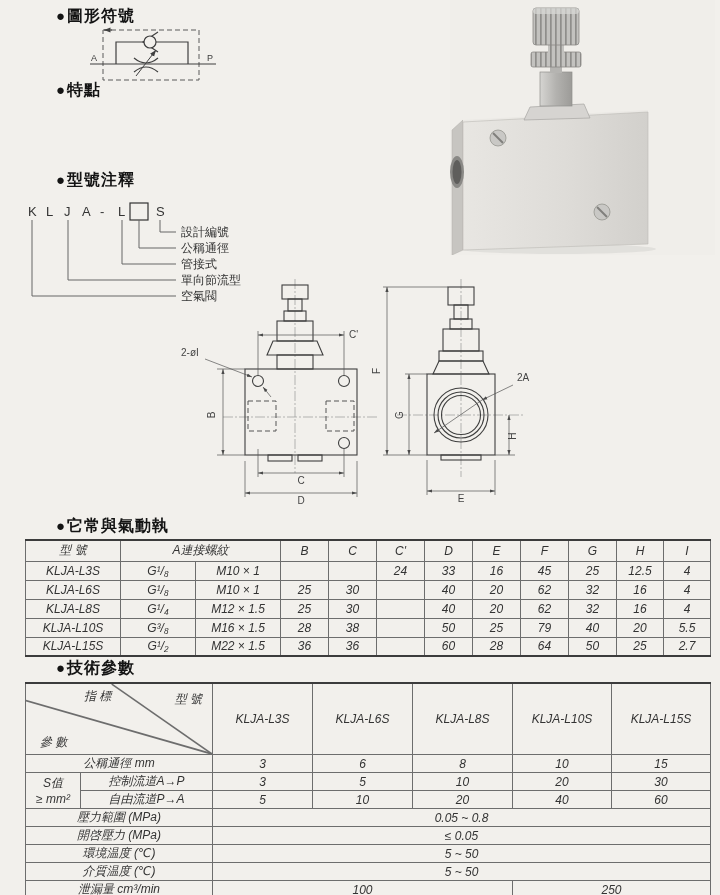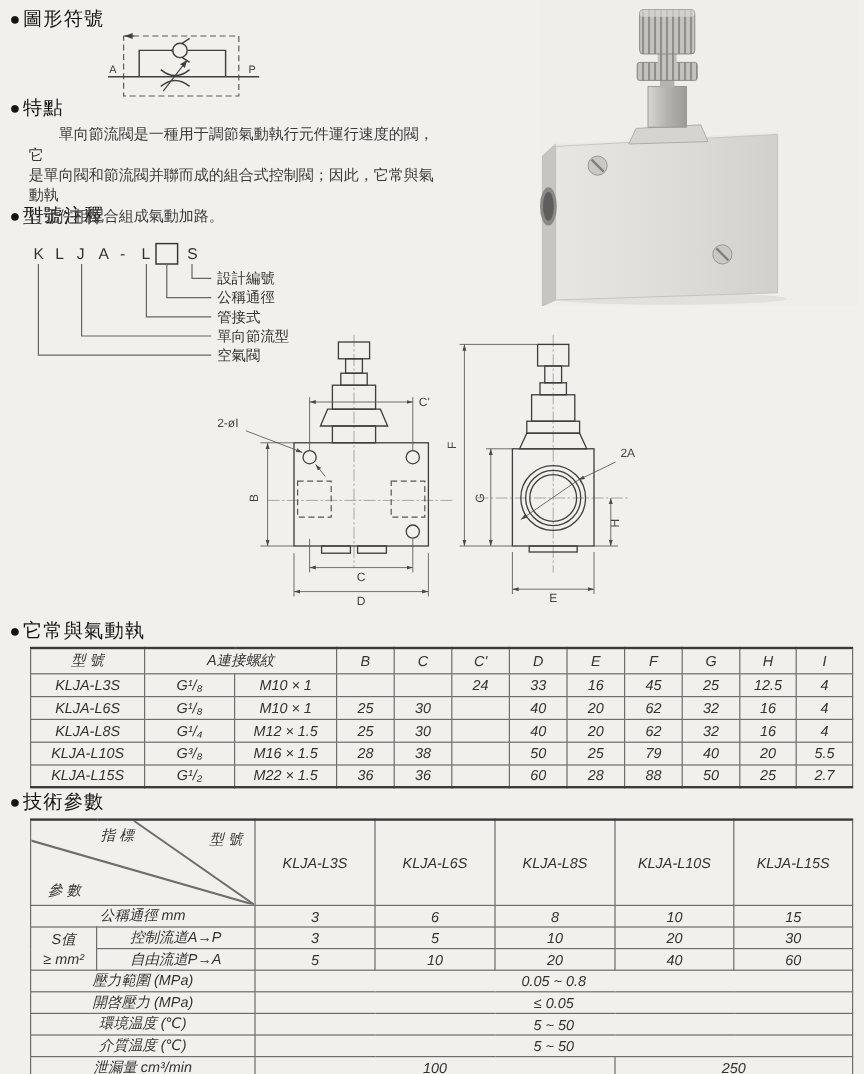--- a/index.html
+++ b/index.html
@@ -1,19 +1,19 @@
 <!DOCTYPE html>
 <html><head>
 <meta charset="utf-8">
 <style>
   html,body{margin:0;padding:0;}
   body{background:#d8d6d2;font-family:"Liberation Sans","DejaVu Sans",sans-serif;}
   #page{position:relative;width:720px;height:895px;background:#f2f0ec;overflow:hidden;color:#333;}
 
-  .sec-title{position:absolute;font-size:16px;font-weight:normal;color:#141414;letter-spacing:1px;white-space:nowrap;}
+  .sec-title{position:absolute;font-size:16px;font-weight:bold;color:#141414;letter-spacing:1px;white-space:nowrap;margin-left:48px;}
   .sec-title .bullet{font-size:15px;margin-right:1px;}
 
   #features-text{position:absolute;left:24px;top:104px;width:345px;font-size:12.5px;line-height:17px;color:#3a3a3a;}
   #features-text .ln1{text-indent:2em;}
 
   svg text{font-family:"Liberation Sans","DejaVu Sans",sans-serif;}
 
   table{border-collapse:collapse;table-layout:fixed;position:absolute;background:transparent;font-style:italic;}
   td{border:1px solid #6d6d6d;text-align:center;vertical-align:middle;font-size:12px;color:#333;
      white-space:pre-line;padding:0 1px;overflow:hidden;}
@@ -104,25 +104,20 @@
       <polygon points="80,107 134,104 140,118 74,120" fill="#d6d4d1" stroke="#a6a5a2" stroke-width="0.7"></polygon>
       <rect x="90" y="72" width="32" height="34" fill="url(#gCyl)" stroke="#918f8c" stroke-width="0.7"></rect>
       <rect x="100" y="66" width="12" height="7" fill="#b5b4b1"></rect>
       <rect x="81" y="52" width="50" height="15" rx="2" fill="url(#kn)" stroke="#8a8986" stroke-width="0.8"></rect>
       <rect x="98" y="44" width="16" height="9" fill="url(#kn)"></rect>
       <rect x="83" y="8" width="46" height="37" rx="3" fill="url(#kn)" stroke="#8a8986" stroke-width="0.8"></rect>
       <rect x="83" y="8" width="46" height="6" rx="3" fill="#d9d8d5" opacity="0.7"></rect>
     </g>
   </svg>
 
-  <div id="features-text">
-    <div class="ln1">單向節流閥是一種用于調節氣動執行元件運行速度的閥，它</div>
-    <div>是單向閥和節流閥并聯而成的組合式控制閥；因此，它常與氣動執</div>
-    <div>行元件相配合組成氣動加路。</div>
-  </div>
 
   <svg style="position:absolute;left:18px;top:196px;" width="260" height="112" viewBox="0 0 260 112">
     <g fill="#333" font-size="13">
       <text x="10" y="20">K</text>
       <text x="28" y="20">L</text>
       <text x="46" y="20">J</text>
       <text x="64" y="20">A</text>
       <text x="82" y="20">-</text>
       <text x="100" y="20">L</text>
       <text x="138" y="20">S</text>
@@ -332,21 +327,21 @@
         </tr>
         <tr>
           <td>KLJA-L15S</td>
           <td>G¹/₂</td>
           <td>M22 × 1.5</td>
           <td>36</td>
           <td>36</td>
           <td></td>
           <td>60</td>
           <td>28</td>
-          <td>88</td>
+          <td>64</td>
           <td>50</td>
           <td>25</td>
           <td>2.7</td>
         </tr>
       </tbody>
   </table>
 
   <table id="param-table">
     <colgroup>
       <col style="width:55px">

